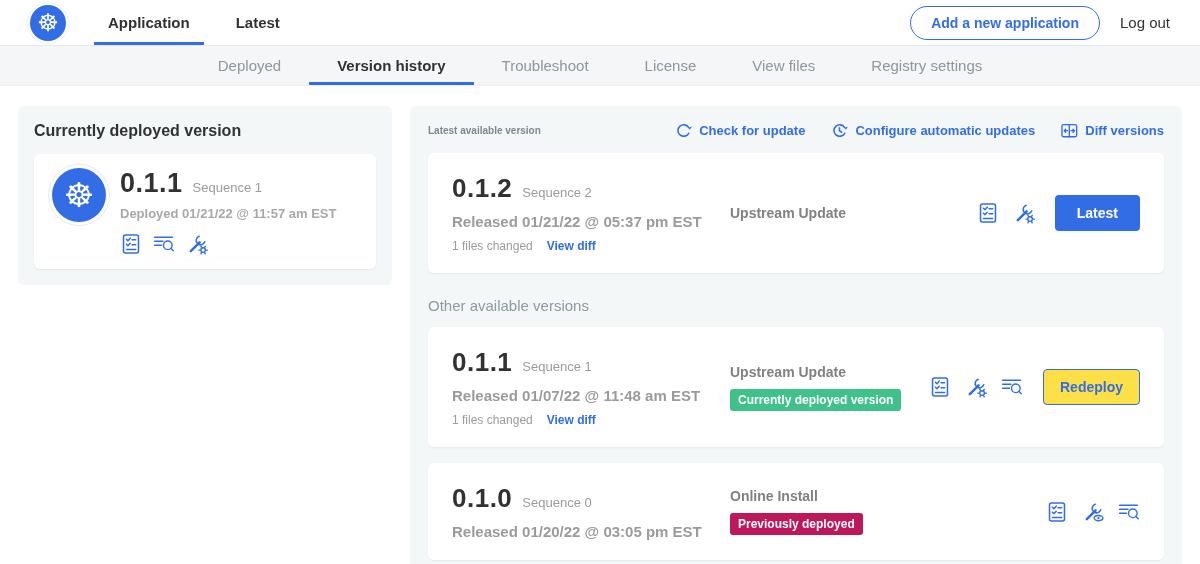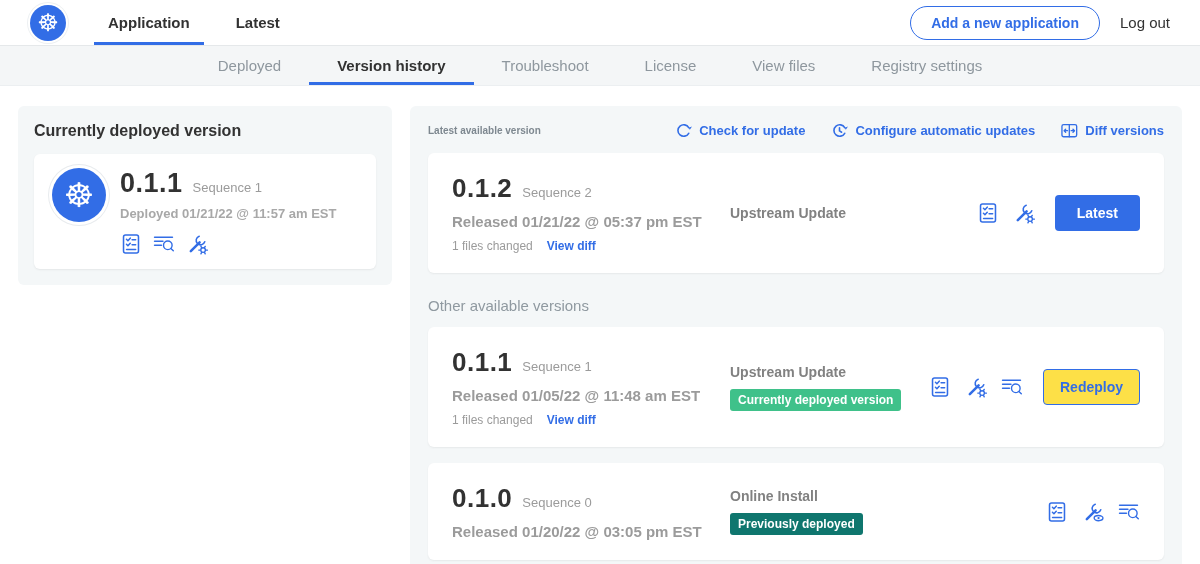--- a/index.html
+++ b/index.html
@@ -90,21 +90,21 @@
     align-items:center;column-gap:10px;
   }
   .vcard + .vcard{margin-top:16px;}
   .rel{font-size:15px;font-weight:600;color:var(--muted);margin-top:9px;}
   .files-row{display:flex;gap:14px;font-size:12px;color:var(--muted);margin-top:9px;}
   .link{color:var(--accent);font-weight:700;cursor:pointer;}
   .source{font-size:14px;font-weight:700;color:var(--muted-dark);}
   .badge{display:inline-block;margin-top:9px;padding:4px 8px;border-radius:3px;
     font-size:12px;font-weight:700;color:#fff;}
   .badge.green{background:#3fc18a;}
-  .badge.gray{background:#0f766e;}
+  .badge.gray{background:#be185d;}
   .card-actions{display:flex;align-items:center;gap:14px;}
   .card-actions svg{width:22px;height:22px;cursor:pointer;}
   .btn-primary{
     background:var(--accent);color:#fff;border:none;border-radius:4px;
     font-size:14px;font-weight:700;padding:10px 22px;cursor:pointer;
     font-family:inherit;margin-left:6px;
   }
   .btn-outline{
     background:#fde047;color:var(--accent);border:1px solid var(--accent);
     border-radius:4px;font-size:14px;font-weight:700;padding:9px 16px;
@@ -265,21 +265,21 @@
     </div>
 
     <h3 class="other-title">Other available versions</h3>
 
     <div class="vcard">
       <div>
         <div class="vrow">
           <span class="vnum-sm">0.1.1</span>
           <span class="seq">Sequence 1</span>
         </div>
-        <div class="rel">Released 01/05/22 @ 11:48 am EST</div>
+        <div class="rel">Released 01/07/22 @ 11:48 am EST</div>
         <div class="files-row">
           <span>1 files changed</span>
           <span class="link">View diff</span>
         </div>
       </div>
       <div>
         <div class="source">Upstream Update</div>
         <span class="badge green">Currently deployed version</span>
       </div>
       <div class="card-actions">

